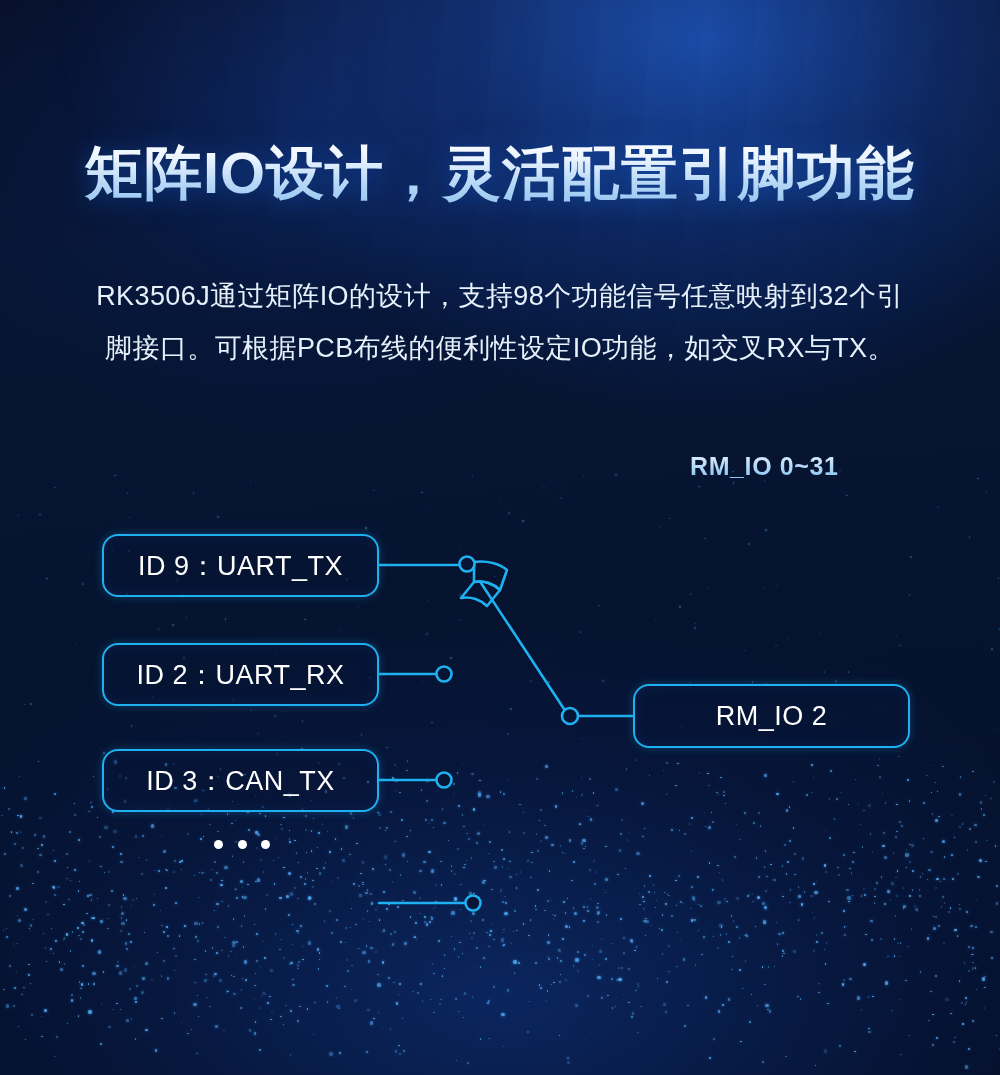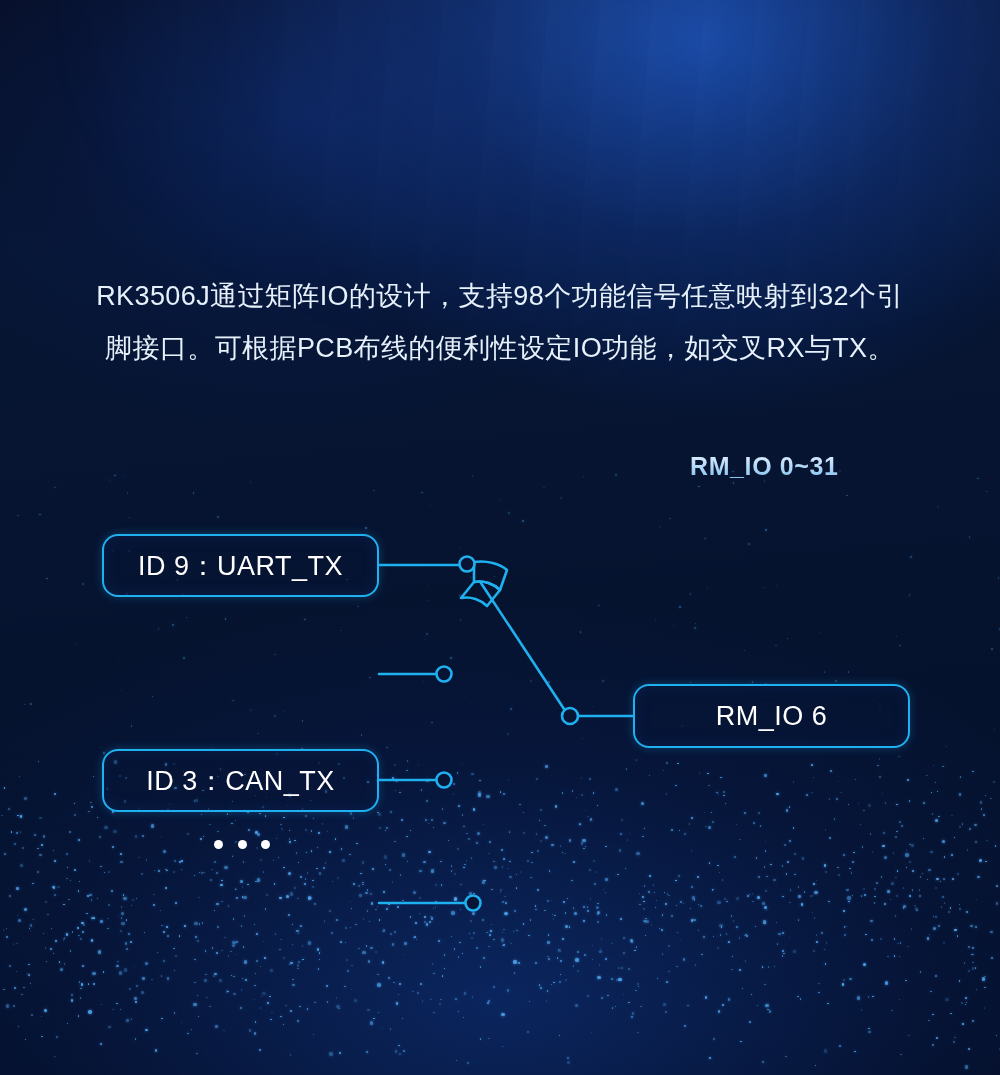--- a/index.html
+++ b/index.html
@@ -1598,20 +1598,21 @@
       <i style="left: 217.9px; top: 594.7px; width: 1.6px; height: 1.6px; opacity: 0.18;"></i>
       <i style="left: 837.9px; top: 780.6px; width: 1.6px; height: 1.6px; opacity: 0.21;"></i>
       <i style="left: 464.6px; top: 696.5px; width: 1.6px; height: 1.6px; opacity: 0.17;"></i>
       <i style="left: 582.9px; top: 475.6px; width: 1.6px; height: 1.6px; opacity: 0.29;"></i>
       <i style="left: 46.4px; top: 577.8px; width: 1.6px; height: 1.6px; opacity: 0.41;"></i>
       <i style="left: 786.5px; top: 637.9px; width: 1.6px; height: 1.6px; opacity: 0.43;"></i>
       <i style="left: 792.8px; top: 781.4px; width: 1.6px; height: 1.6px; opacity: 0.27;"></i>
       <i style="left: 108.9px; top: 479.2px; width: 1.6px; height: 1.6px; opacity: 0.14;"></i>
     </div>
 
+  <h1 class="title">矩阵IO设计，灵活配置引脚功能</h1>
 
   <p class="desc">RK3506J通过矩阵IO的设计，支持98个功能信号任意映射到32个引脚接口。可根据PCB布线的便利性设定IO功能，如交叉RX与TX。</p>
 
   <div class="col-head" id="head-right">RM_IO 0~31</div>
 
   <svg id="diagram" viewBox="0 0 1000 1075">
     <g stroke="#1fb0ef" stroke-width="2.6" fill="none" stroke-linecap="round">
 
       <line x1="379" y1="565" x2="460" y2="565"></line>
 
@@ -1630,23 +1631,24 @@
     <path d="M 474 582 C 484 580 494 584 500 590 L 487 606 C 481 600 471 596 461 598 Z" stroke="#1fb0ef" stroke-width="2.6" fill="none" stroke-linejoin="round"></path>
 
     <circle cx="467" cy="564" r="7.5" stroke="#1fb0ef" stroke-width="2.6" fill="#071434"></circle>
     <circle cx="444" cy="674" r="7.5" stroke="#1fb0ef" stroke-width="2.6" fill="#071434"></circle>
     <circle cx="444" cy="780" r="7.5" stroke="#1fb0ef" stroke-width="2.6" fill="#071434"></circle>
     <circle cx="473" cy="903" r="7.5" stroke="#1fb0ef" stroke-width="2.6" fill="#071434"></circle>
     <circle cx="570" cy="716" r="8.0" stroke="#1fb0ef" stroke-width="2.6" fill="#071434"></circle>
   </svg>
 
   <div class="fn-box" id="fn-1">ID 9：UART_TX</div>
+  <div class="fn-box" id="fn-2">ID 2：UART_RX</div>
   <div class="fn-box" id="fn-3">ID 3：CAN_TX</div>
 
   <div class="ellipsis">
     <i></i>
     <i></i>
     <i></i>
   </div>
 
-  <div class="io-box" id="io-0">RM_IO 6</div>
+  <div class="io-box" id="io-0">RM_IO 2</div>
 
 </div>
 
 </body></html>

